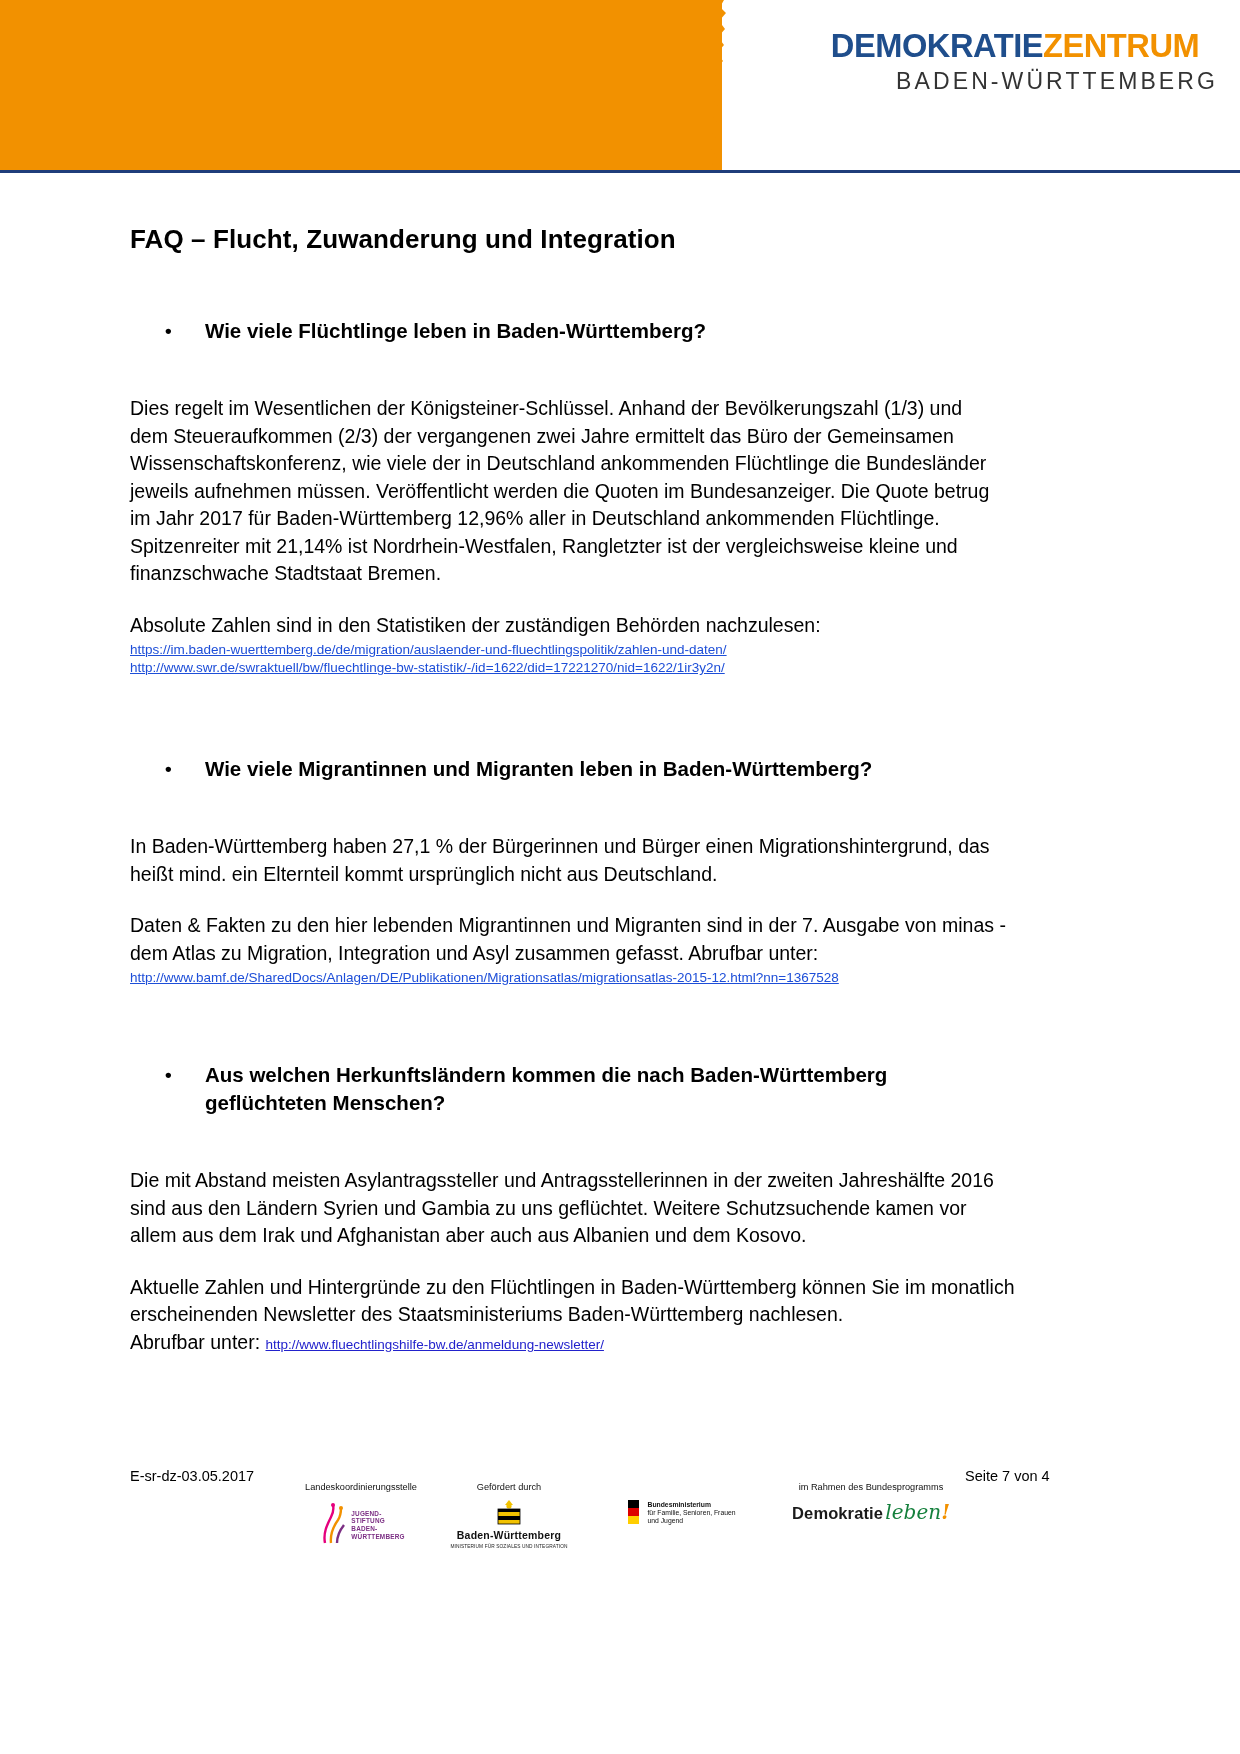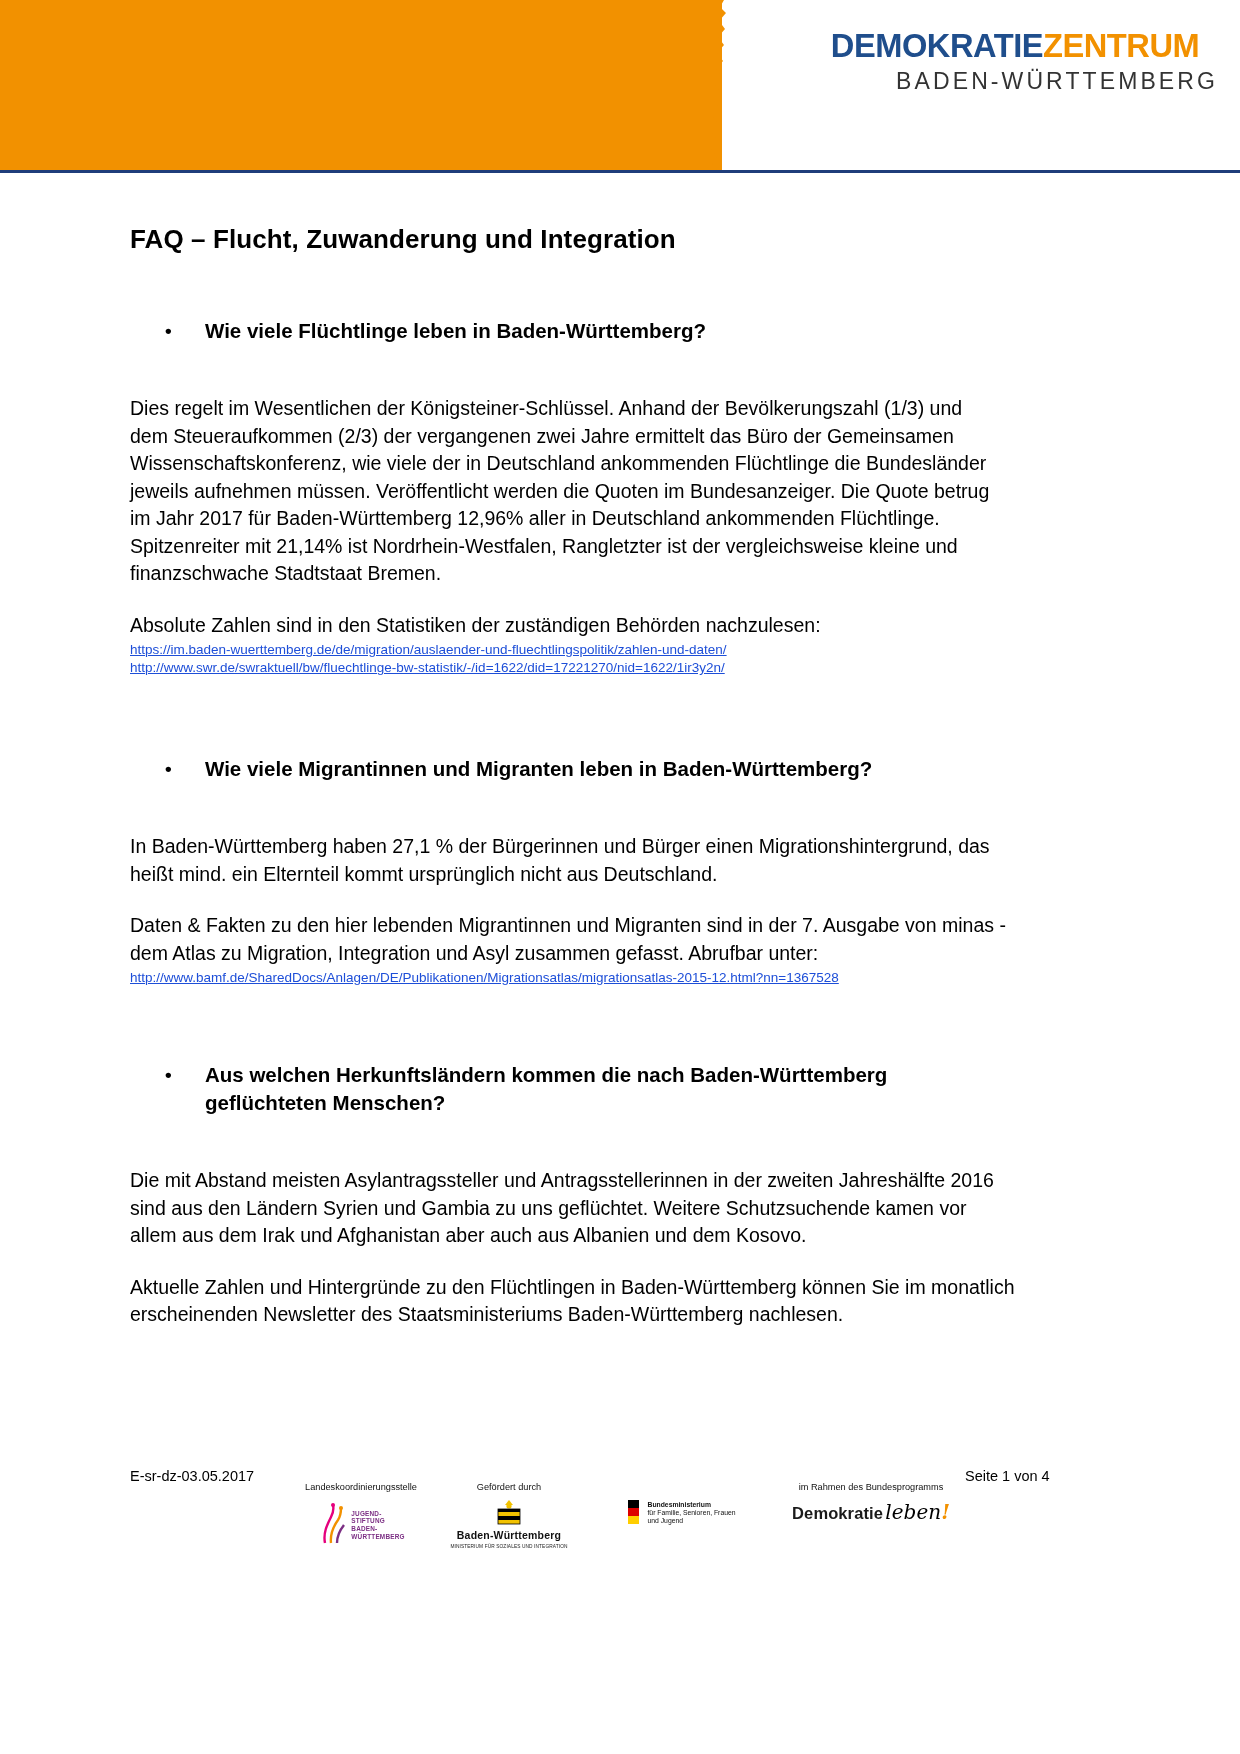--- a/index.html
+++ b/index.html
@@ -193,21 +193,21 @@
   .dleben {
     font-size: 16.5px;
     font-weight: bold;
     color: #1a1a1a;
     letter-spacing: 0.1px;
   }
   .dleben-script {
     font-family: "DejaVu Serif", serif;
     font-style: italic;
     font-size: 20px;
-    color: #000000;
+    color: #15803d;
   }
   .dleben-bang { color: #F29100; font-weight: bold; }
 </style>
 </head>
 <body>
 
 <div class="header">
   <div class="header-orange"></div>
   <svg class="torn-edge" viewBox="0 0 34 170" preserveAspectRatio="none">
     <path fill="#F29100" d="M0,0 L24,0 L20,7 L26,13 L19,21 L25,29 L18,37 L24,45 L17,53 L23,61 L16,69 L22,77 L15,85
@@ -246,20 +246,21 @@
     <a class="link" href="#">http://www.bamf.de/SharedDocs/Anlagen/DE/Publikationen/Migrationsatlas/migrationsatlas-2015-12.html?nn=1367528</a>
   </div>
 
   <div class="qa-block">
     <div class="question" style="margin-top:74px; margin-right:240px;">
       <span class="q-bullet">•</span>
       <span class="q-text">Aus welchen Herkunftsländern kommen die nach Baden-Württemberg geflüchteten Menschen?</span>
     </div>
     <p class="para" style="margin-top:50px; margin-right:218px;">Die mit Abstand meisten Asylantragssteller und Antragsstellerinnen in der zweiten Jahreshälfte 2016 sind aus  den Ländern Syrien und Gambia zu uns geflüchtet. Weitere Schutzsuchende kamen vor allem aus dem Irak und Afghanistan aber auch aus Albanien und dem Kosovo.</p>
     <p class="para" style="margin-top:24px; margin-bottom:0; margin-right:200px;">Aktuelle Zahlen und Hintergründe zu den Flüchtlingen in Baden-Württemberg können Sie im monatlich erscheinenden Newsletter des Staatsministeriums Baden-Württemberg nachlesen.</p>
+    <p class="para" style="margin-top:0;"><span>Abrufbar unter:</span> <a class="inline-link" href="#">http://www.fluechtlingshilfe-bw.de/anmeldung-newsletter/</a></p>
   </div>
 
 </div>
 
 <div class="footer">
   <div class="footer-code">E-sr-dz-03.05.2017</div>
 
   <div class="footer-logos">
 
     <div class="fl" style="left:0px; top:18px; width:150px;">
@@ -315,14 +316,14 @@
     <div class="fl" style="left:490px; top:18px; width:190px;">
       <div class="fl-caption">im Rahmen des Bundesprogramms</div>
       <div style="margin-top:14px; white-space:nowrap;">
         <span class="dleben">Demokratie</span>
         <span class="dleben-script">leben</span><span class="dleben-script dleben-bang">!</span>
       </div>
     </div>
 
   </div>
 
-  <div class="footer-page">Seite 1 von 4</div>
+  <div class="footer-page">Seite 7 von 4</div>
 </div>
 
 </body></html>

